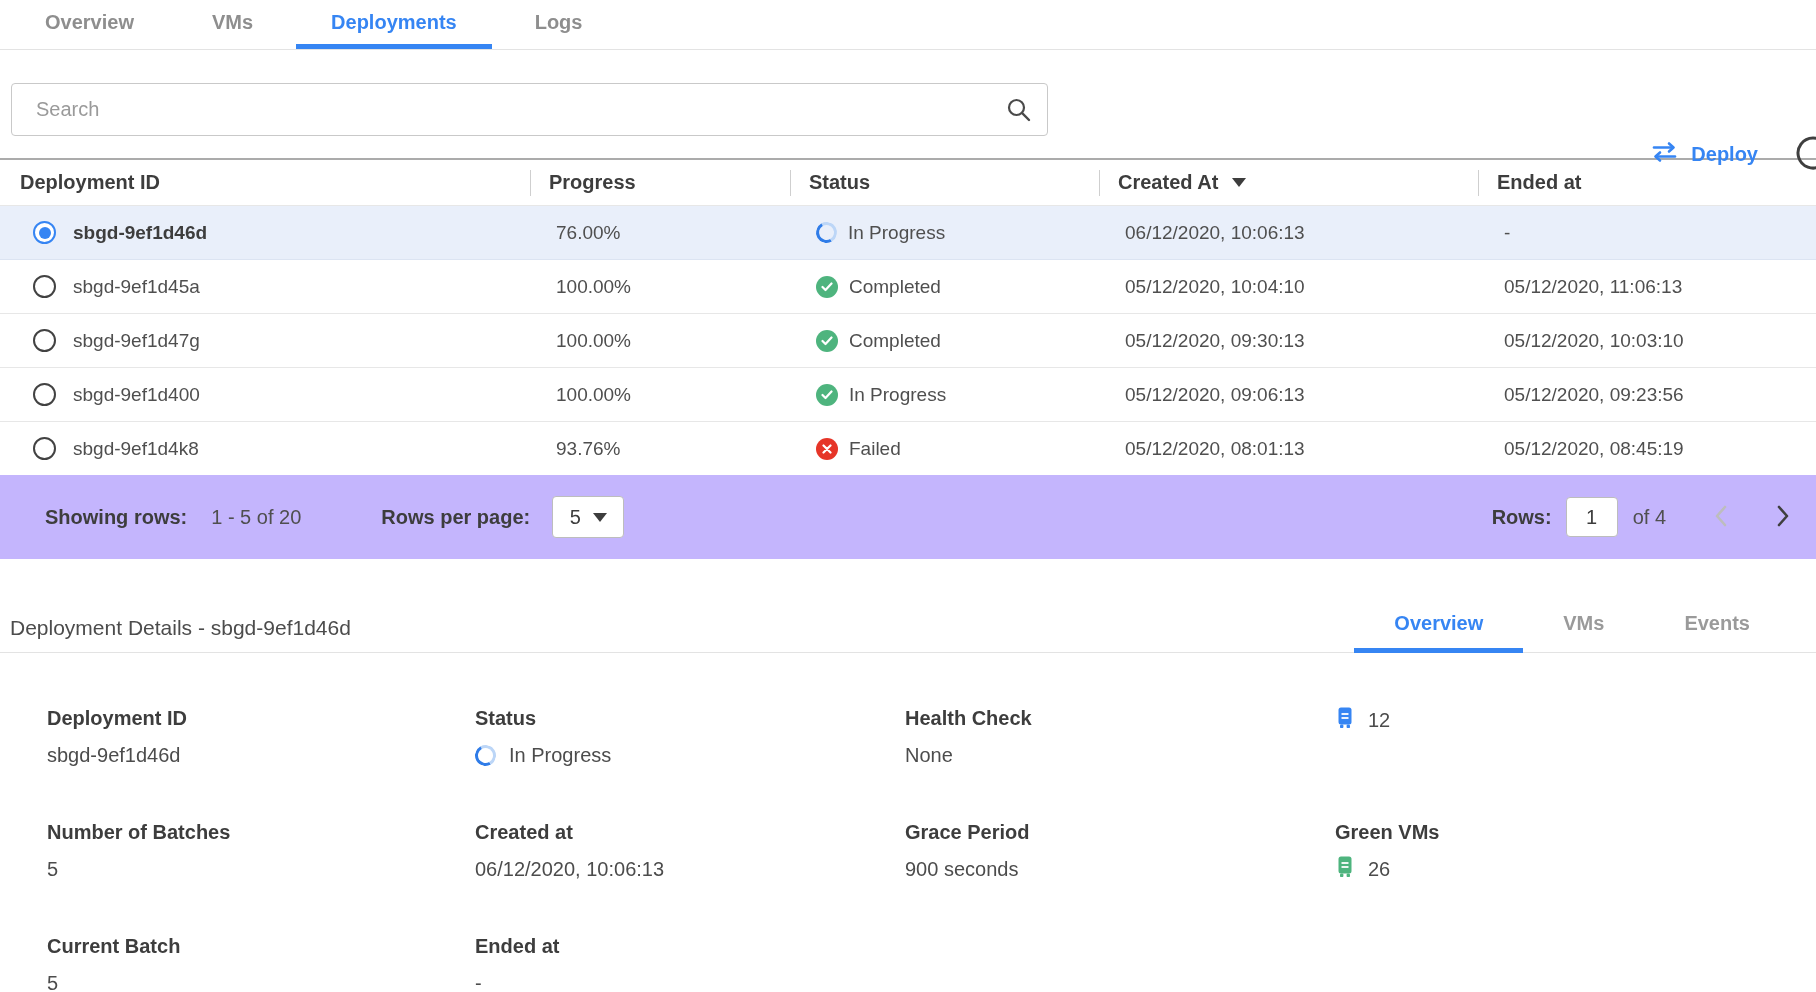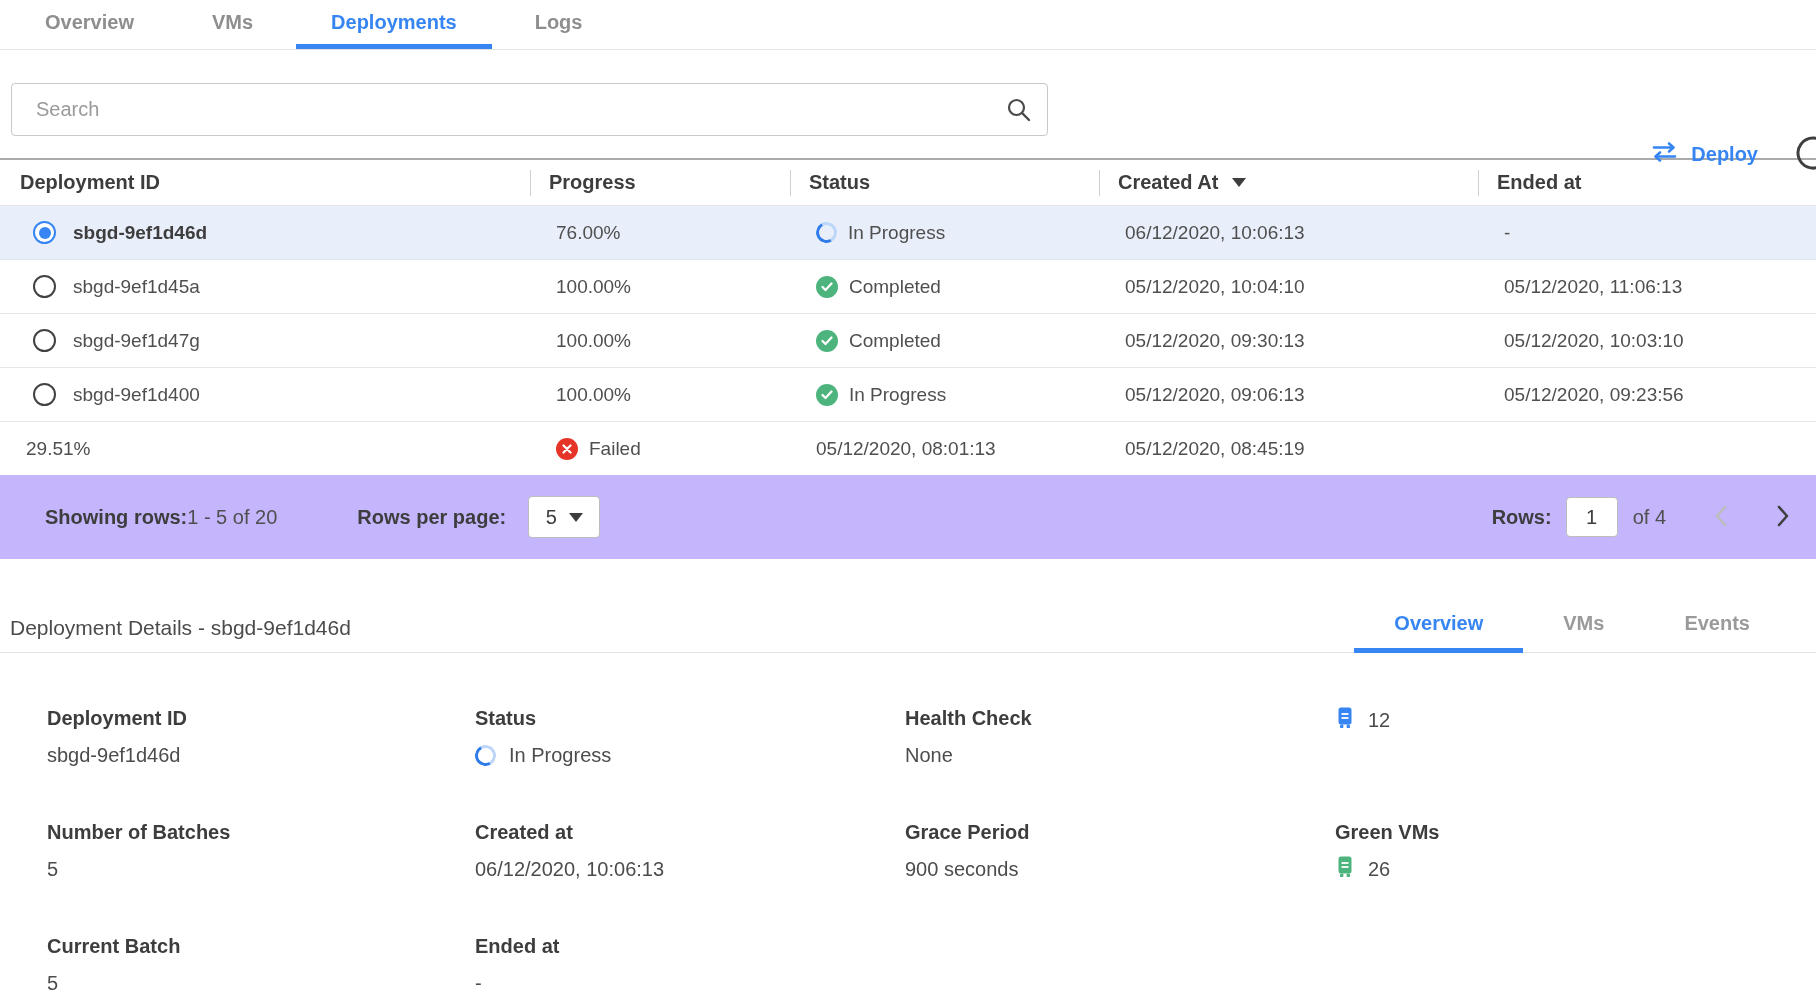--- a/index.html
+++ b/index.html
@@ -52,21 +52,21 @@
   .status-cell { gap:11px; }
   .spinner { width:21px; height:21px; border-radius:50%; flex:none;
      border:3px solid #bcd6f7; border-left-color:#2f7ce8; border-bottom-color:#2f7ce8; transform:rotate(15deg); }
   .circle-badge { width:22px; height:22px; border-radius:50%; flex:none; display:flex; align-items:center; justify-content:center; }
   .circle-badge.check { background:#4eb47e; }
   .circle-badge.error { background:#e63528; }
 
   
   .tfoot { display:flex; align-items:center; height:84px; background:#c4b5fd; padding:0 26px 0 45px; font-size:20px; }
   .bold { font-weight:700; color:#3d3d3d; }
-  .showing-value { margin-left:0; }
+  .showing-value { margin-left:24px; }
   .rpp-label { margin-left:80px; }
   .rpp-select { margin-left:22px; width:72px; height:42px; background:#fff; border:1px solid #bdbdbd; border-radius:4px;
       display:flex; align-items:center; justify-content:center; gap:12px; cursor:pointer; font-size:20px; color:#3d3d3d; }
   .dd-caret { width:0; height:0; border-left:7px solid transparent; border-right:7px solid transparent;
       border-top:9px solid #3d3d3d; }
   .page-group { margin-left:auto; display:flex; align-items:center; }
   .page-input { margin-left:14px; width:52px; height:40px; border:1px solid #bdbdbd; border-radius:4px; background:#fff;
       text-align:center; font-size:20px; color:#3d3d3d; outline:none; font-family:"Liberation Sans","DejaVu Sans",sans-serif; }
   .page-total { margin-left:15px; }
   .chev { border:none; background:none; cursor:pointer; padding:0; margin-left:48px; display:flex; align-items:center; }
@@ -205,21 +205,25 @@
             <polyline points="1.5,5 4.5,8 10.5,1.5" fill="none" stroke="#fff" stroke-width="2.2" stroke-linecap="round" stroke-linejoin="round"></polyline>
           </svg>
       </span>
       <span>In Progress</span>
     </div>
     <div class="td">05/12/2020, 09:06:13</div>
     <div class="td">05/12/2020, 09:23:56</div>
   </div>
 
   <div class="trow">
-    <div class="td">29.51%</div>
+    <div class="td id-cell">
+      <span class="radio"></span>
+      <span class="id-text">sbgd-9ef1d4k8</span>
+    </div>
+    <div class="td">93.76%</div>
     <div class="td status-cell">
       <span class="circle-badge error">
         <svg width="10" height="10" viewBox="0 0 10 10">
             <path d="M1.5 1.5 L8.5 8.5 M8.5 1.5 L1.5 8.5" stroke="#fff" stroke-width="2.2" stroke-linecap="round"></path>
           </svg>
       </span>
       <span>Failed</span>
     </div>
     <div class="td">05/12/2020, 08:01:13</div>
     <div class="td">05/12/2020, 08:45:19</div>

